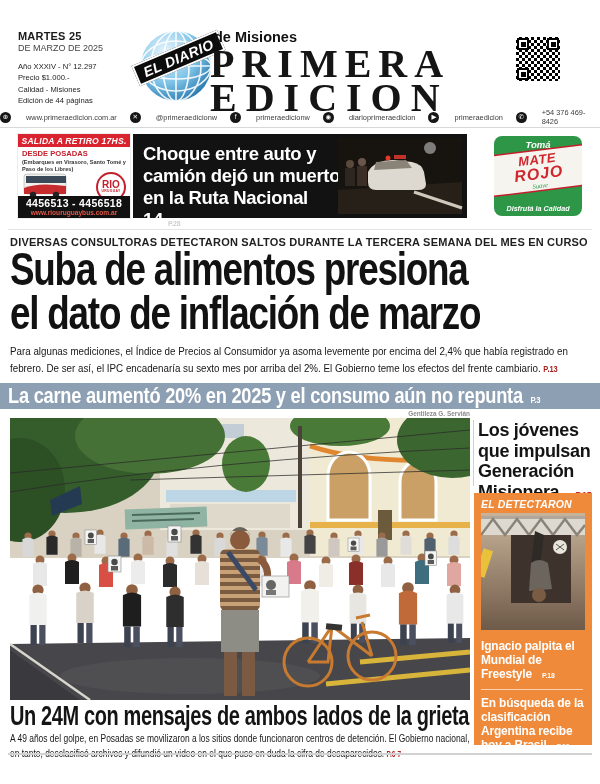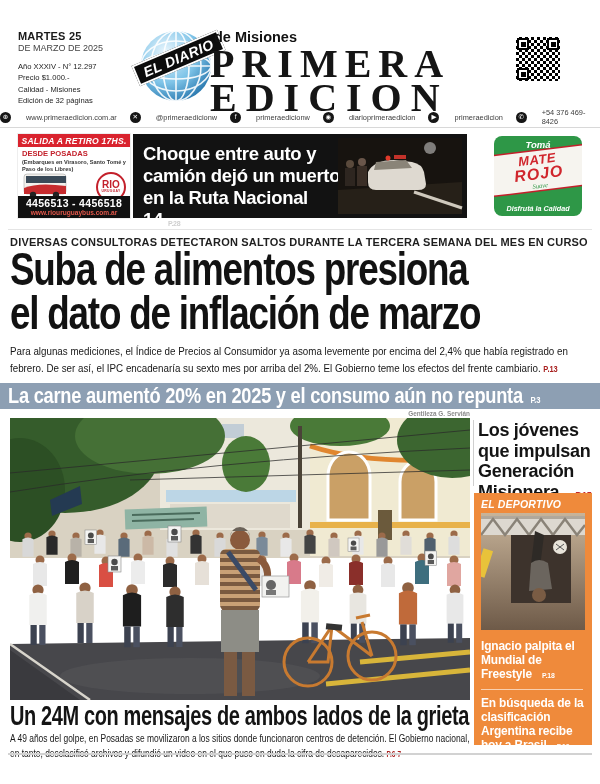--- a/index.html
+++ b/index.html
@@ -96,21 +96,21 @@
 
 <div class="page">
 
   <div class="abs" style="left:18px;top:30px;width:120px;">
     <div class="date-day">MARTES 25</div>
     <div class="date-sub">DE MARZO DE 2025</div>
     <div style="height:6px;"></div>
     <div class="ed-line">Año XXXIV - N° 12.297</div>
     <div class="ed-line">Precio $1.000.-</div>
     <div class="ed-line">Calidad - Misiones</div>
-    <div class="ed-line">Edición de 32 páginas</div>
+    <div class="ed-line">Edición de 44 páginas</div>
   </div>
 
   <div class="abs globe" style="left:140px;top:30px;">
     <svg viewBox="0 0 72 72" width="72" height="72">
       <defs>
         <radialGradient id="gg" cx="35%" cy="30%" r="80%">
           <stop offset="0" stop-color="#eaf6fd"></stop>
             <stop offset="55%" stop-color="#7fc4e8"></stop>
             <stop offset="100%" stop-color="#1f6fa8"></stop>
         </radialGradient>
@@ -389,21 +389,21 @@
 
   <div class="abs vline" style="left:473px;top:420px;height:66px;"></div>
 
   <div class="abs" style="left:478px;top:420px;">
     <span class="youth-h">
       <span>Los jóvenes que impulsan Generación Misionera</span><span class="pref-red">P.15</span>
     </span>
   </div>
 
   <div class="abs sports-box" style="left:474px;top:493px;">
-    <div class="dep-label">EL DEPORTIVO</div>
+    <div class="dep-label">EL DETECTARON</div>
     <div style="margin-top:3px;">
       <svg viewBox="0 0 104 117" width="104" height="117">
         <defs>
           <linearGradient id="spbg" x1="0" y1="0" x2="0" y2="1">
             <stop offset="0" stop-color="#c8b49a"></stop>
               <stop offset="1" stop-color="#6e5a48"></stop>
           </linearGradient>
         </defs>
         <rect width="104" height="117" fill="url(#spbg)"></rect>
         <rect x="0" y="3" width="104" height="3" fill="#b0a89c"></rect>

